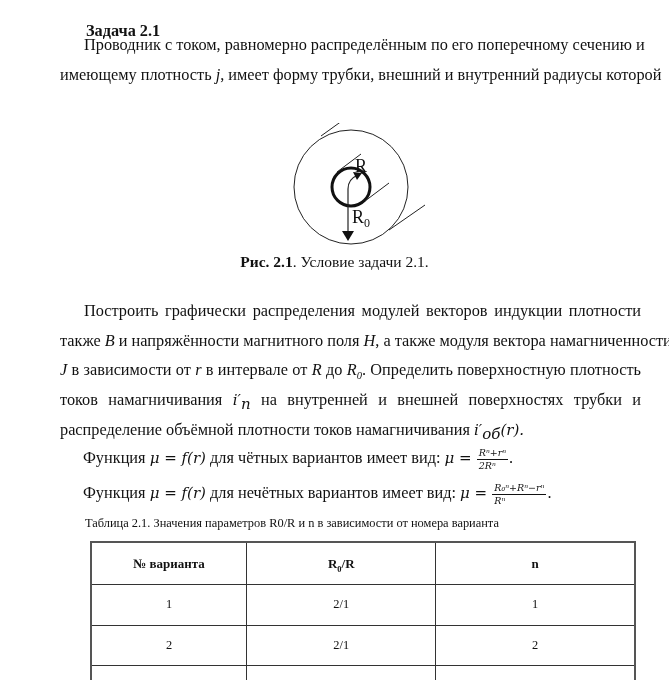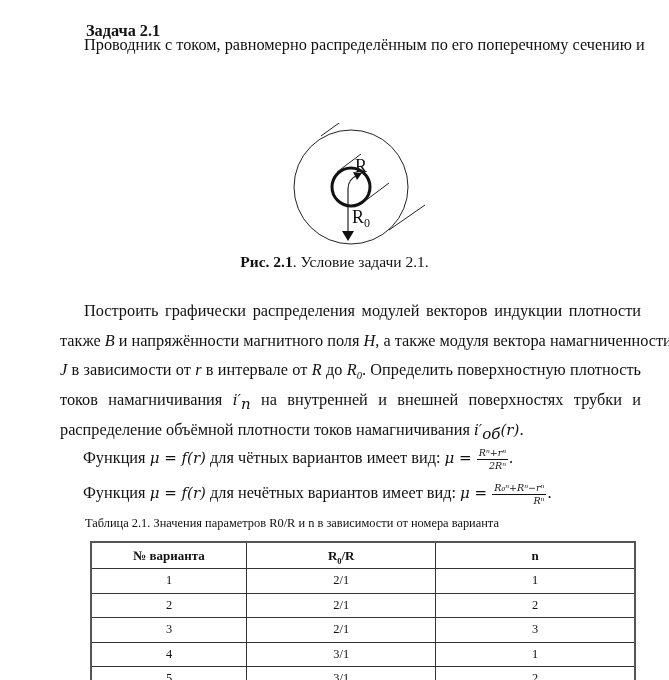--- a/index.html
+++ b/index.html
@@ -12,44 +12,45 @@
   .para { left: 60px; width: 581px; line-height: 29.5px; text-align: justify; }
   .indent { text-indent: 24px; }
   .line { display: block; text-align-last: justify; white-space: nowrap; }
   .line.last { text-align-last: left; }
   i { font-style: italic; }
   .math { font-family: "DejaVu Serif", serif; font-style: italic; font-size: 15px; }
   .mathup { font-family: "DejaVu Serif", serif; font-size: 15px; }
   sub, sup { font-size: 65%; line-height: 0; }
   .caption { left: 0; width: 669px; top: 253px; text-align: center; font-size: 15.5px; }
   .caption b { font-weight: bold; }
-  .frac { display: inline-flex; flex-direction: column; align-items: flex-end; vertical-align: middle; font-family: "DejaVu Serif", serif; font-style: italic; font-size: 9.5px; line-height: 12px; margin: 0 1px; }
+  .frac { display: inline-flex; flex-direction: column; align-items: flex-start; vertical-align: middle; font-family: "DejaVu Serif", serif; font-style: italic; font-size: 9.5px; line-height: 12px; margin: 0 1px; }
   .frac .num { border-bottom: 1px solid #111; padding: 0 2px; }
   .frac .den { padding: 0 2px; }
   .func { left: 83px; font-size: 16.3px; white-space: nowrap; }
   .tcap { left: 85px; top: 516px; font-size: 12.4px; white-space: nowrap; }
   .tcap b { font-weight: normal; }
   table.data {
     position: absolute; left: 90px; top: 541px; width: 546px;
     border-collapse: collapse; font-size: 12.4px;
   }
   table.data th, table.data td {
-    border: 1px solid #333; text-align: center; padding: 4px; height: 15.5px; line-height: 15px;
+    border: 1px solid #333; text-align: center; padding: 12px; height: 15.5px; line-height: 15px;
   }
   table.data th { font-weight: bold; font-size: 13px; height: 17px; }
   table.data { border: 2px solid #555; }
   .fig { left: 285px; top: 123px; }
 </style>
 </head>
 <body>
 
 <div class="abs title">Задача 2.1</div>
 
 <div class="abs para" style="top:30px;">
   <span class="line indent">Проводник с током, равномерно распределённым по его поперечному сечению и</span>
+  <span class="line"><span>имеющему плотность </span><i>j</i><span>, имеет форму трубки, внешний и внутренний радиусы которой</span></span>
 </div>
 
 <svg class="abs fig" width="140" height="125" viewBox="0 0 140 125">
   <circle cx="66" cy="64" r="57" fill="none" stroke="#222" stroke-width="1"></circle>
   <circle cx="66" cy="64" r="19" fill="none" stroke="#111" stroke-width="3"></circle>
   <line x1="36" y1="13" x2="68" y2="-10" stroke="#222" stroke-width="1"></line>
   <line x1="104" y1="107" x2="140" y2="82" stroke="#222" stroke-width="1"></line>
   <line x1="52" y1="49" x2="76" y2="31" stroke="#222" stroke-width="1"></line>
   <line x1="80" y1="78" x2="104" y2="60" stroke="#222" stroke-width="1"></line>
   <line x1="63" y1="66" x2="63" y2="110" stroke="#222" stroke-width="1.2"></line>

